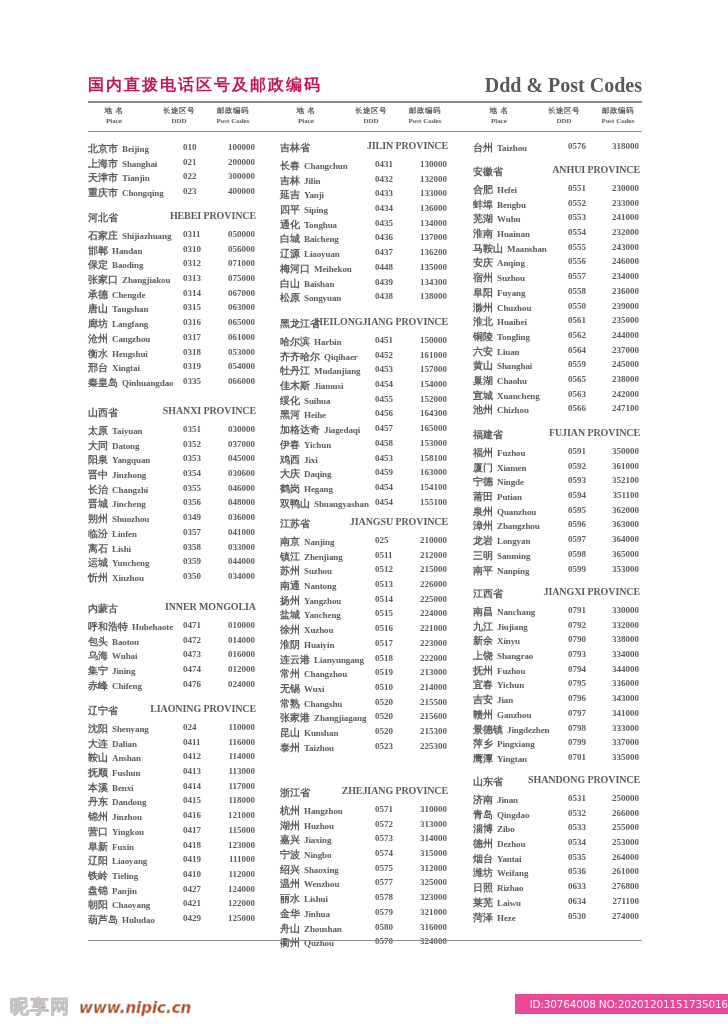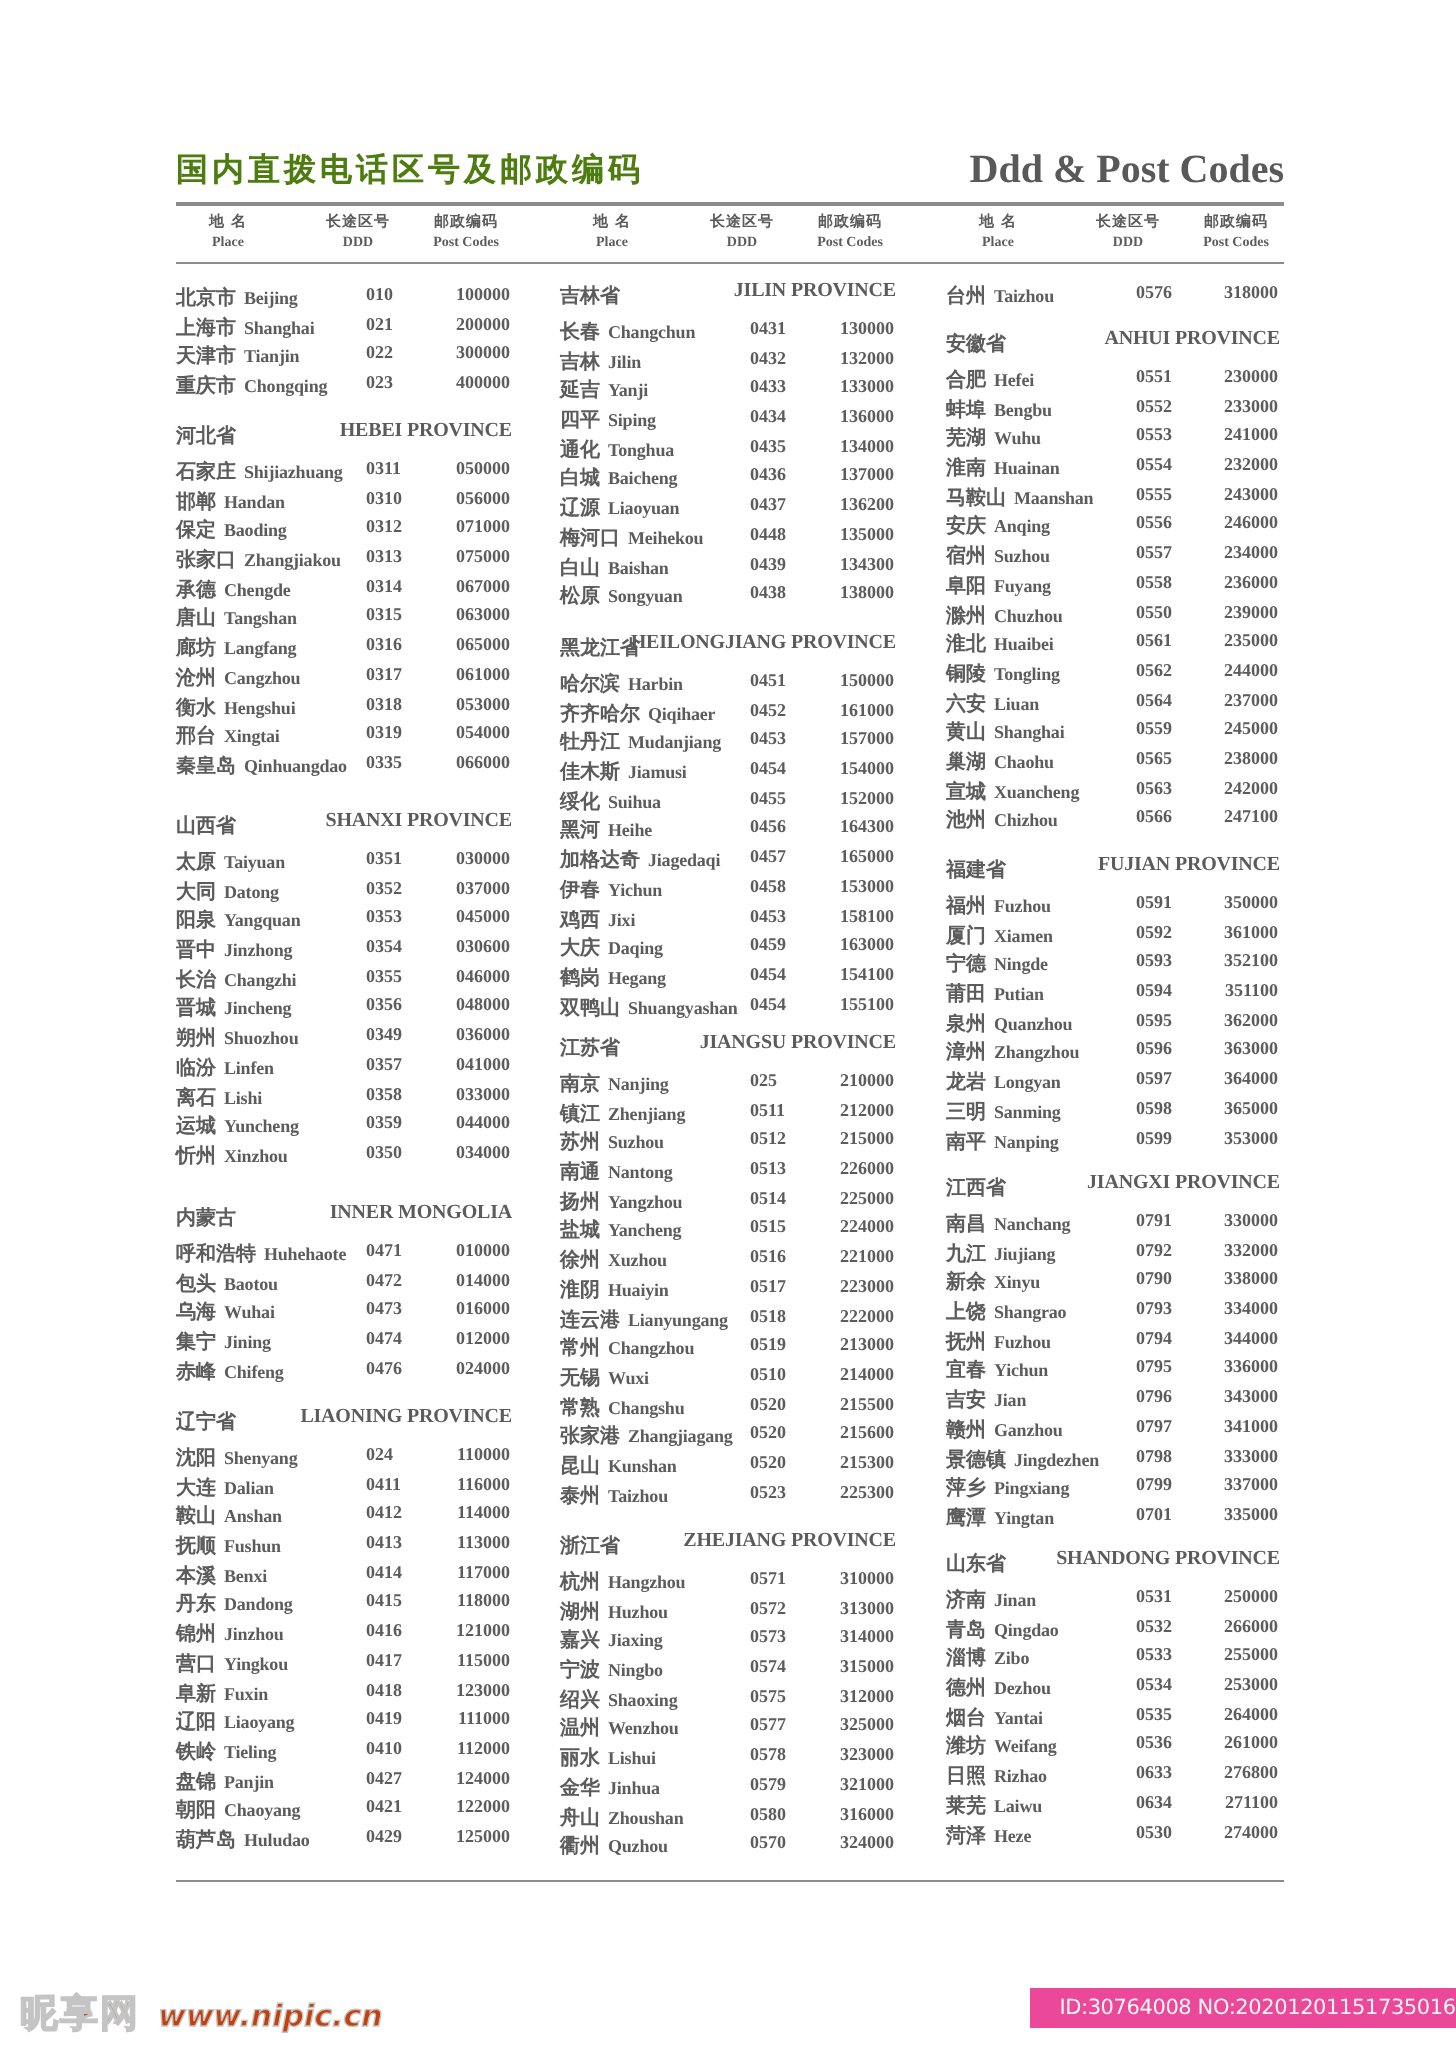--- a/index.html
+++ b/index.html
@@ -4,21 +4,21 @@
 <style>
   html, body { margin:0; padding:0; }
   body {
     width:728px; height:1024px; background:#ffffff; position:relative; overflow:hidden;
     font-family:"DejaVu Sans", sans-serif; color:#5c5c5c;
   }
   .page { position:absolute; left:0; top:0; width:728px; height:1024px; filter:blur(0.3px); }
 
   .title-cn {
     position:absolute; left:88px; top:76px; font-size:16px; line-height:18px;
-    font-weight:bold; letter-spacing:2px; color:#4d7c0f;
+    font-weight:bold; letter-spacing:2px; color:#be185d;
     font-family:"DejaVu Sans", sans-serif;
   }
   .title-en {
     position:absolute; right:86px; top:76px; font-size:20px; line-height:18px;
     font-weight:bold; color:#595959; font-family:"Liberation Serif", serif;
   }
   .rule { position:absolute; left:88px; width:554px; height:1.5px; background:#8c8c8c; }
   .rule-top { top:101px; }
   .rule-head { top:131px; height:1px; }
   .rule-bottom { top:940px; height:1px; }
@@ -224,21 +224,21 @@
         <div class="row"><span class="cn">徐州</span><span class="en">Xuzhou</span><span class="ddd">0516</span><span class="post">221000</span></div>
         <div class="row"><span class="cn">淮阴</span><span class="en">Huaiyin</span><span class="ddd">0517</span><span class="post">223000</span></div>
         <div class="row"><span class="cn">连云港</span><span class="en">Lianyungang</span><span class="ddd">0518</span><span class="post">222000</span></div>
         <div class="row"><span class="cn">常州</span><span class="en">Changzhou</span><span class="ddd">0519</span><span class="post">213000</span></div>
         <div class="row"><span class="cn">无锡</span><span class="en">Wuxi</span><span class="ddd">0510</span><span class="post">214000</span></div>
         <div class="row"><span class="cn">常熟</span><span class="en">Changshu</span><span class="ddd">0520</span><span class="post">215500</span></div>
         <div class="row"><span class="cn">张家港</span><span class="en">Zhangjiagang</span><span class="ddd">0520</span><span class="post">215600</span></div>
         <div class="row"><span class="cn">昆山</span><span class="en">Kunshan</span><span class="ddd">0520</span><span class="post">215300</span></div>
         <div class="row"><span class="cn">泰州</span><span class="en">Taizhou</span><span class="ddd">0523</span><span class="post">225300</span></div>
       </div>
-      <div class="sec" style="top: 762px;">
+      <div class="sec" style="top: 782px;">
         <div class="sec-head"><span class="pcn">浙江省</span><span class="pen">ZHEJIANG PROVINCE</span></div>
         <div class="row"><span class="cn">杭州</span><span class="en">Hangzhou</span><span class="ddd">0571</span><span class="post">310000</span></div>
         <div class="row"><span class="cn">湖州</span><span class="en">Huzhou</span><span class="ddd">0572</span><span class="post">313000</span></div>
         <div class="row"><span class="cn">嘉兴</span><span class="en">Jiaxing</span><span class="ddd">0573</span><span class="post">314000</span></div>
         <div class="row"><span class="cn">宁波</span><span class="en">Ningbo</span><span class="ddd">0574</span><span class="post">315000</span></div>
         <div class="row"><span class="cn">绍兴</span><span class="en">Shaoxing</span><span class="ddd">0575</span><span class="post">312000</span></div>
         <div class="row"><span class="cn">温州</span><span class="en">Wenzhou</span><span class="ddd">0577</span><span class="post">325000</span></div>
         <div class="row"><span class="cn">丽水</span><span class="en">Lishui</span><span class="ddd">0578</span><span class="post">323000</span></div>
         <div class="row"><span class="cn">金华</span><span class="en">Jinhua</span><span class="ddd">0579</span><span class="post">321000</span></div>
         <div class="row"><span class="cn">舟山</span><span class="en">Zhoushan</span><span class="ddd">0580</span><span class="post">316000</span></div>

